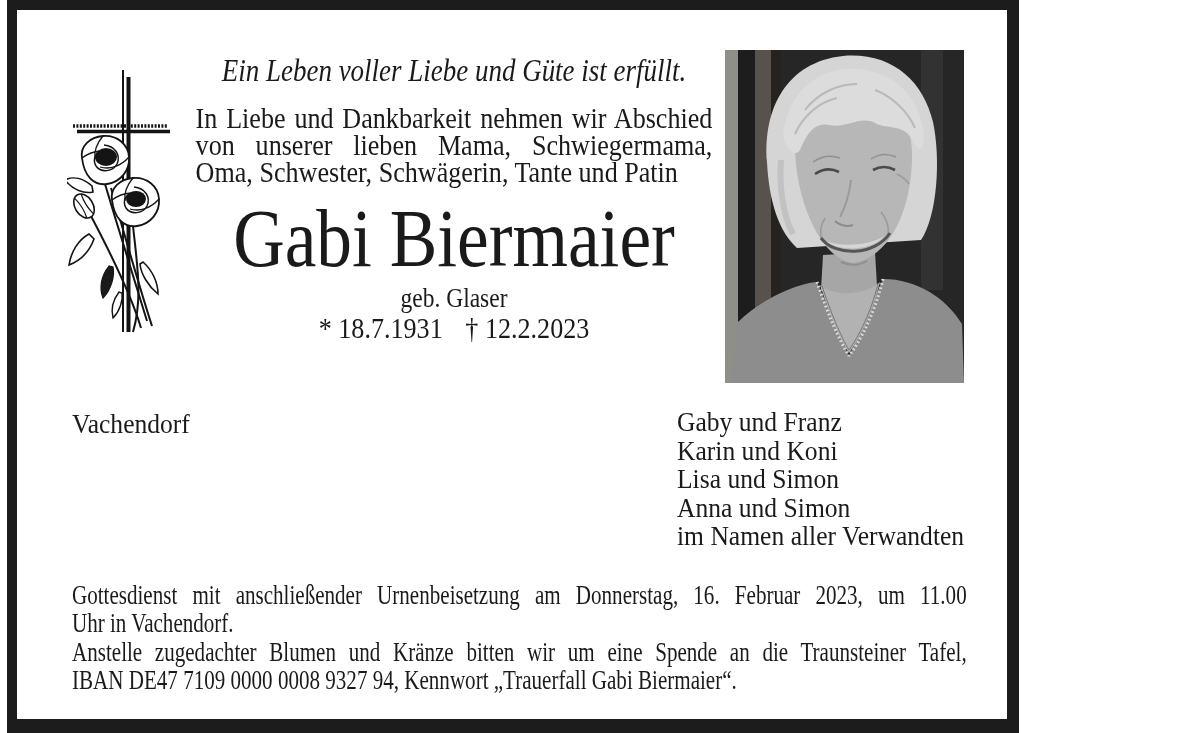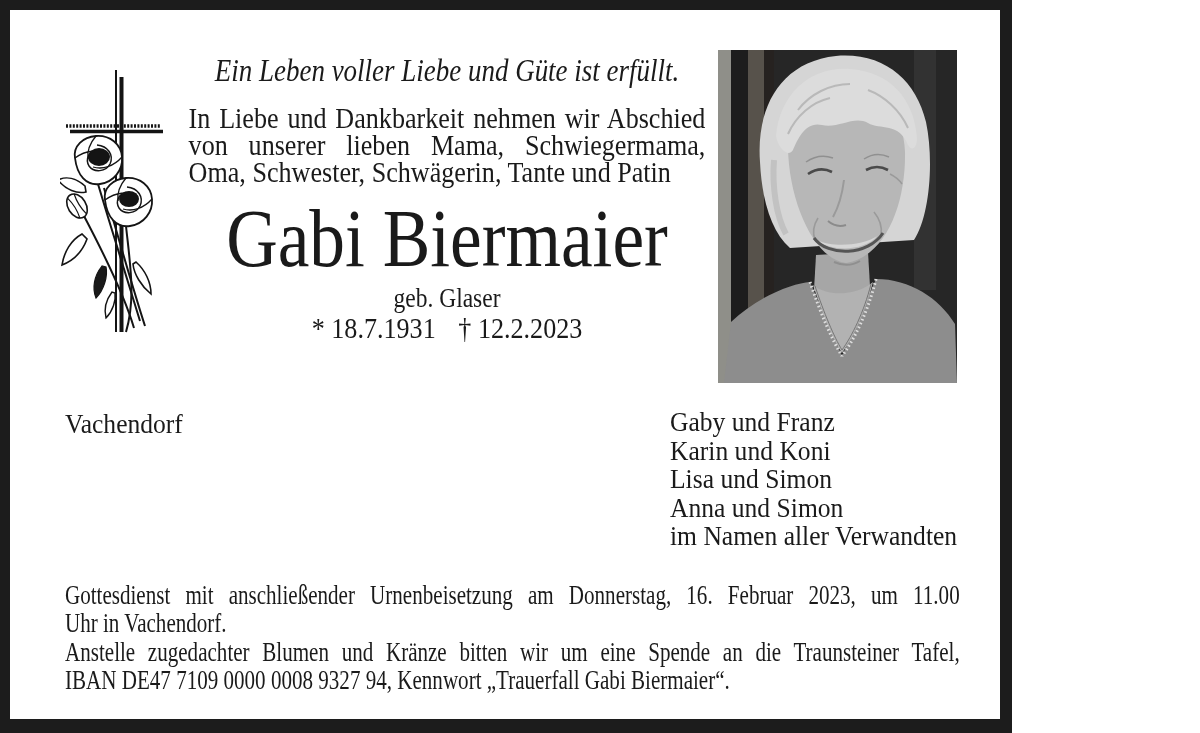--- a/index.html
+++ b/index.html
@@ -2,21 +2,21 @@
 <html lang="de"><head>
 <meta charset="utf-8">
 <style>
   html,body{margin:0;padding:0;}
   body{
     width:1200px;height:733px;position:relative;overflow:hidden;
     background:#ffffff;color:#1a1a1a;
     font-family:"Liberation Serif","DejaVu Serif",serif;
   }
   .card{
-    position:absolute;left:0;top:0;width:1012px;height:733px;
+    position:absolute;left:7px;top:0;width:1012px;height:733px;
     box-sizing:border-box;background:#ffffff;
     border-style:solid;border-color:#1c1c1c;
     border-width:10px 12px 14px 10px;
   }
   .abs{position:absolute;}
   
   .col{
     left:140px;top:44px;width:594px;
     transform:scaleX(0.87);transform-origin:center top;
   }

